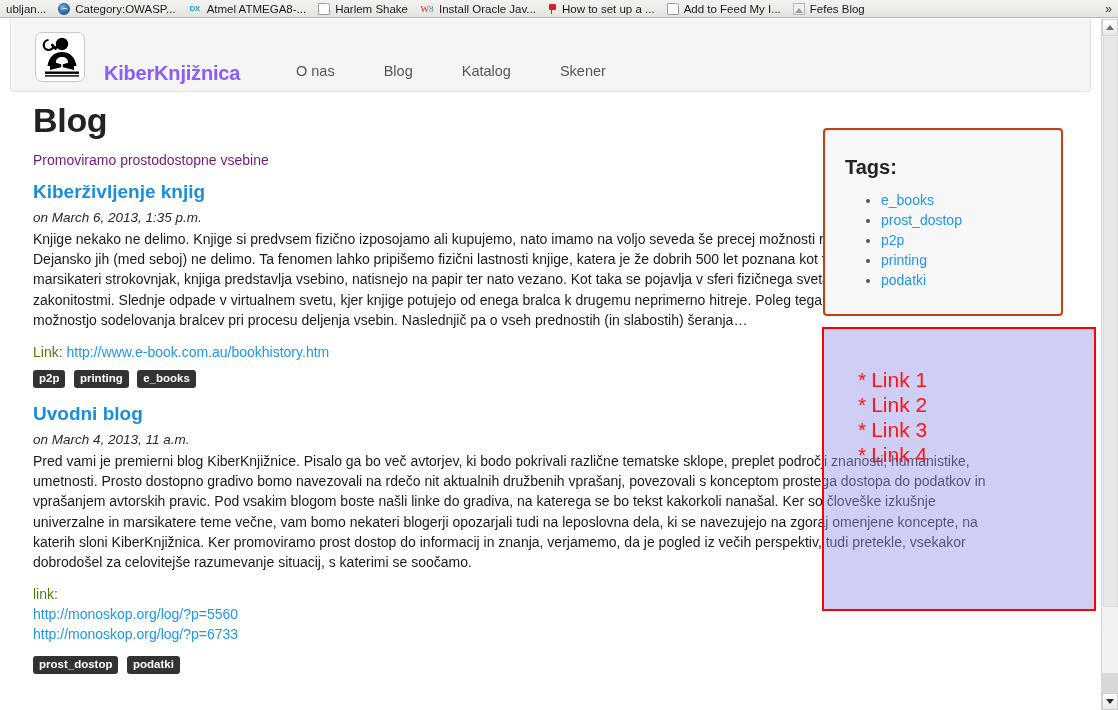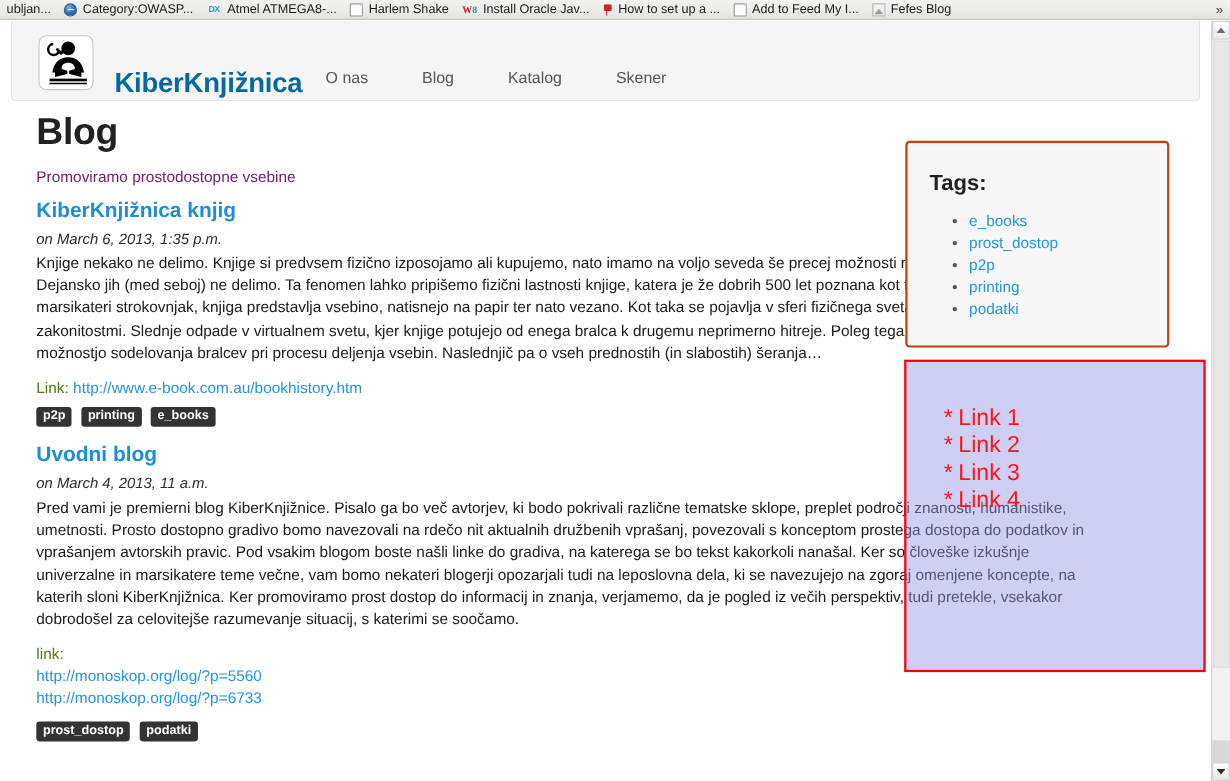--- a/index.html
+++ b/index.html
@@ -63,21 +63,21 @@
   }
   
   .ico-dx {
     font-size: 8px; font-weight: bold; color: #24a0d8;
     letter-spacing: -0.5px; line-height: 12px; text-align: center;
     font-family: "Liberation Sans", sans-serif;
     width: 14px; flex-basis: 14px;
   }
   
   .ico-w8 {
-    font-size: 9px; font-weight: bold; line-height: 12px;
+    font-size: 9px; font-weight: normal; line-height: 12px;
     text-align: center; width: 14px; flex-basis: 14px;
     font-family: "Liberation Serif", serif;
   }
   .ico-w8 .w { color: #cc2222; }
   .ico-w8 .e { color: #2e8ab5; }
   
   .ico-flag {
     width: 9px; flex-basis: 9px; height: 12px;
   }
   
@@ -118,21 +118,21 @@
     position: absolute; left: 24px; top: 13px;
     width: 50px; height: 50px;
     border: 1px solid #c8c8c8;
     border-radius: 7px;
     background: #ffffff;
     overflow: hidden;
   }
   #brand-logo svg { display: block; }
   #brand-title {
     position: absolute; left: 93px; top: 43px;
-    font-size: 25px; font-weight: bold; color: #0369a1;
+    font-size: 20px; font-weight: bold; color: #8b5cf6;
     letter-spacing: -0.2px;
     white-space: nowrap;
   }
   #nav-links {
     position: absolute; left: 285px; top: 44px;
     display: flex; gap: 49px;
   }
   #nav-links a {
     font-size: 14.5px; color: #555555;
     text-decoration: none; white-space: nowrap;
@@ -327,21 +327,21 @@
       <a href="#">Katalog</a>
       <a href="#">Skener</a>
     </div>
   </div>
 
   <div id="content">
     <h1 id="page-title">Blog</h1>
     <p id="tagline">Promoviramo prostodostopne vsebine</p>
 
     <div class="post">
-      <a href="#" class="post-title">KiberKnjižnica knjig</a>
+      <a href="#" class="post-title">Kiberživljenje knjig</a>
       <div class="post-date">on March 6, 2013, 1:35 p.m.</div>
       <p class="post-body">Knjige nekako ne delimo. Knjige si predvsem fizično izposojamo ali kupujemo, nato imamo na voljo seveda še precej možnosti razmnoževanja vsebine. Dejansko jih (med seboj) ne delimo. Ta fenomen lahko pripišemo fizični lastnosti knjige, katera je že dobrih 500 let poznana kot fizični medij. Kot je pojasnil že marsikateri strokovnjak, knjiga predstavlja vsebino, natisnejo na papir ter nato vezano. Kot taka se pojavlja v sferi fizičnega sveta, ki je omejen s svojimi zakonitostmi. Slednje odpade v virtualnem svetu, kjer knjige potujejo od enega bralca k drugemu neprimerno hitreje. Poleg tega ob sheranju opazimo večjo možnostjo sodelovanja bralcev pri procesu deljenja vsebin. Naslednjič pa o vseh prednostih (in slabostih) šeranja…</p>
       <p class="post-link-line">
         <span class="link-label">Link:</span>
         <a href="#">http://www.e-book.com.au/bookhistory.htm</a>
       </p>
       <div class="tags-row">
         <a href="#" class="tag-badge">p2p</a>
         <a href="#" class="tag-badge">printing</a>
         <a href="#" class="tag-badge">e_books</a>

